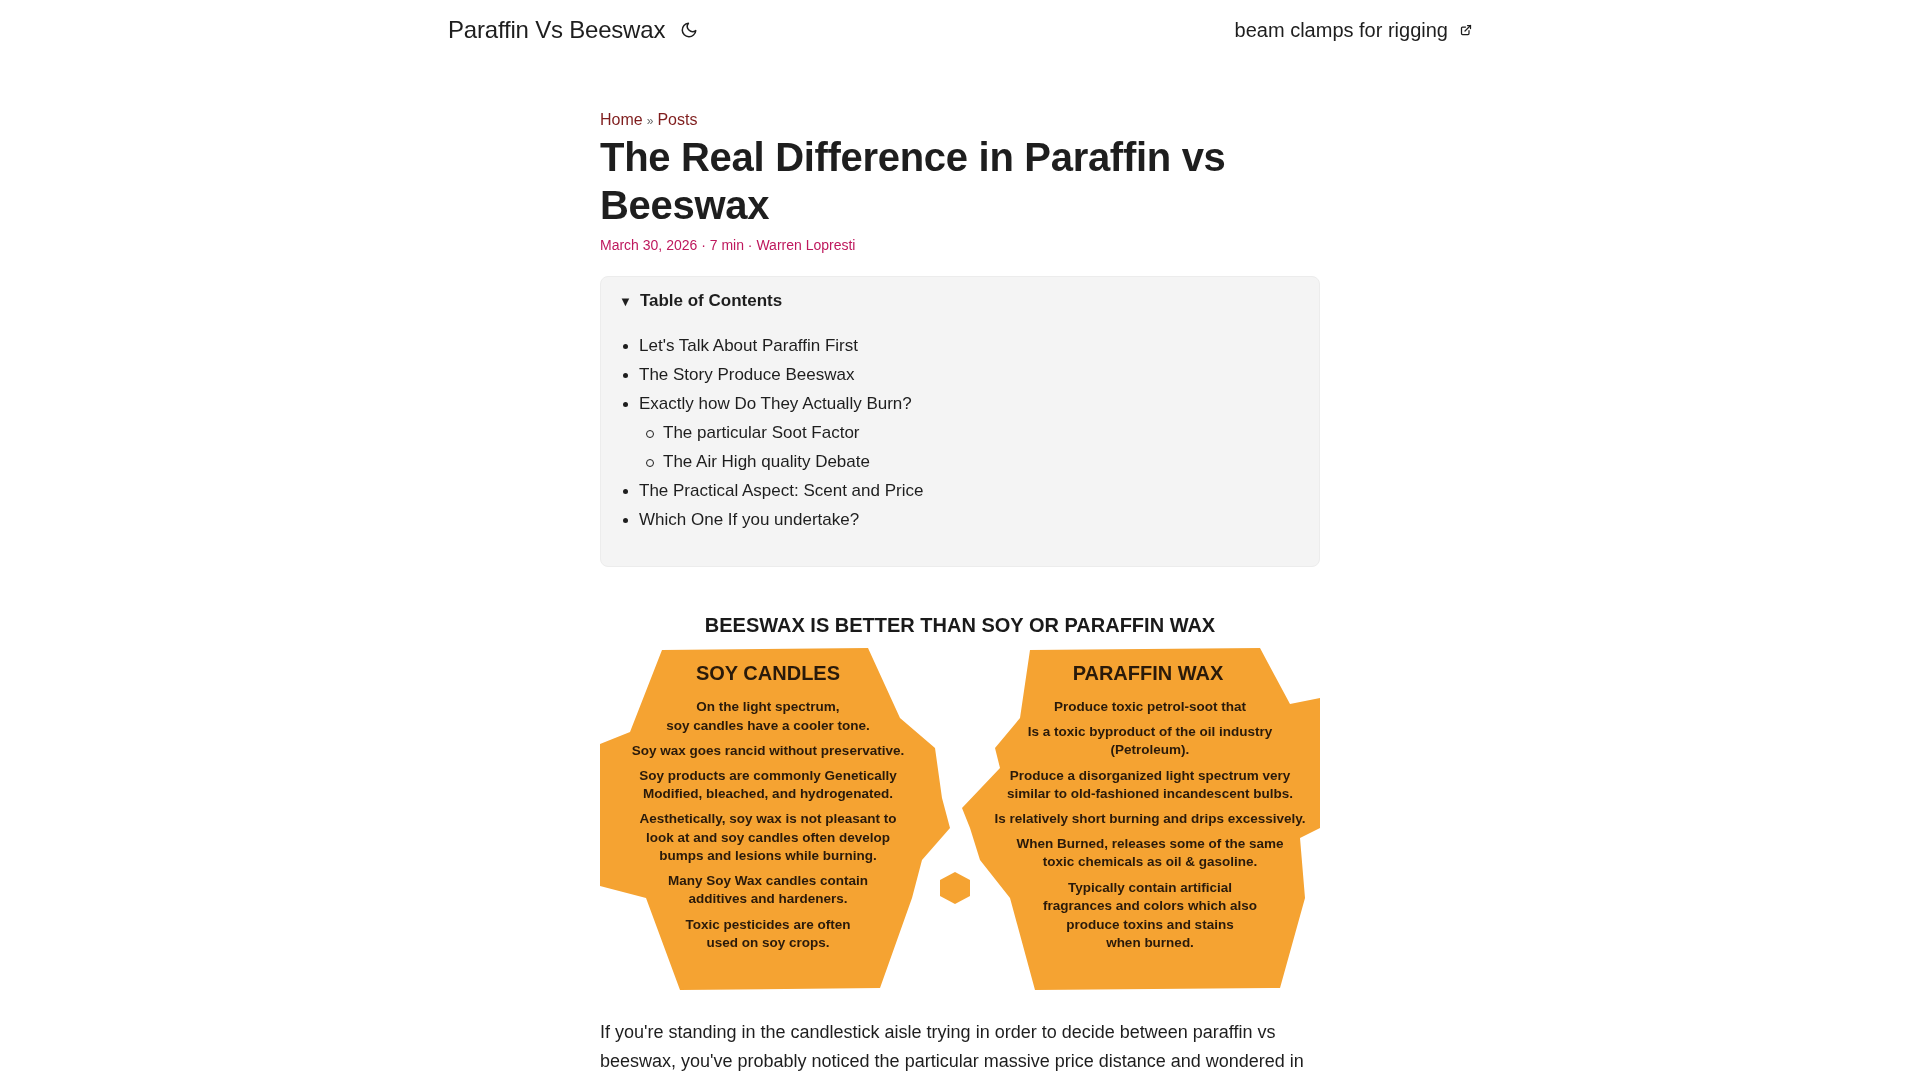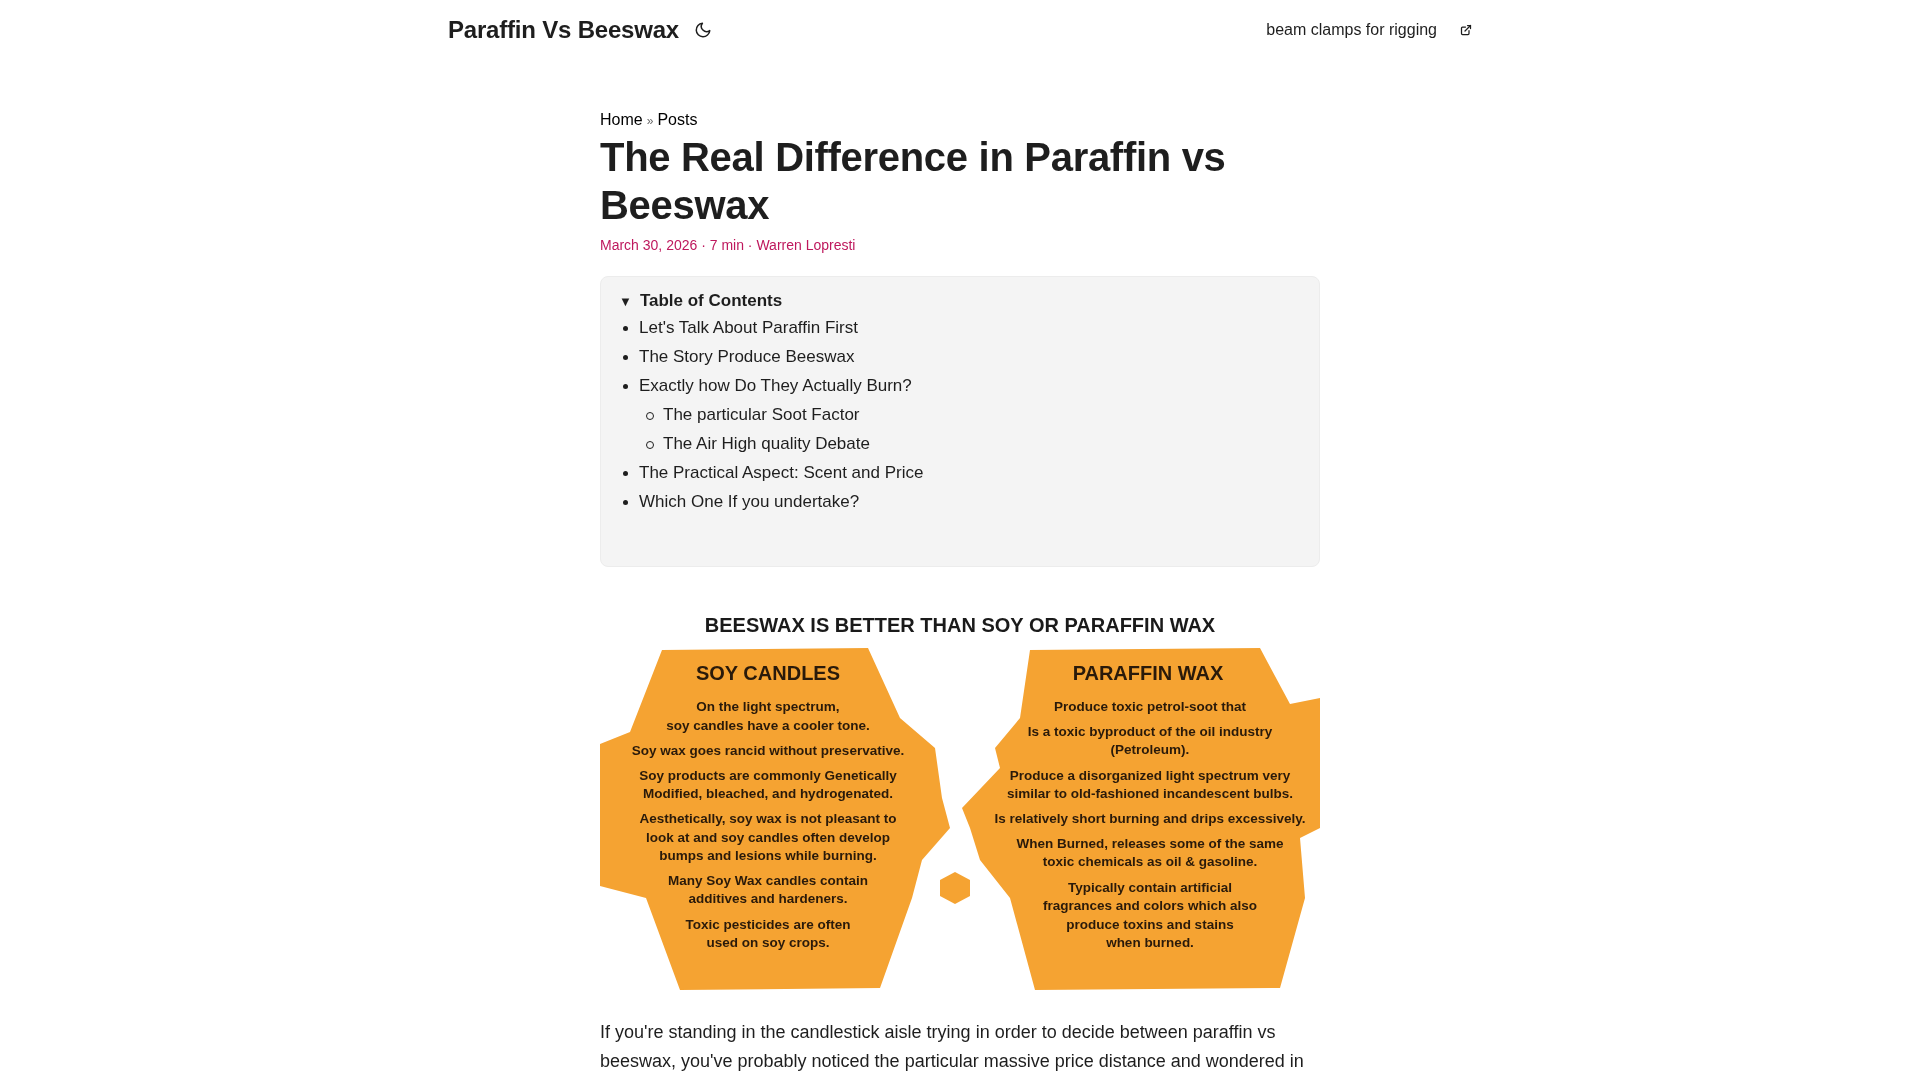--- a/index.html
+++ b/index.html
@@ -7,36 +7,36 @@
       width: 1920px; height: 1080px; overflow: hidden;
       background: #ffffff; color: #1f1f1f;
       font-family: "Liberation Sans", "DejaVu Sans", sans-serif;
     }
     .nav {
       position: absolute; left: 448px; top: 0; width: 1024px; height: 60px;
       display: flex; align-items: center; justify-content: space-between;
     }
     .logo-wrap { display: flex; align-items: center; gap: 14px; }
     .logo {
-      font-size: 24px; font-weight: 700; color: #1e1e1e; text-decoration: none;
+      font-size: 24px; font-weight: 400; color: #1e1e1e; text-decoration: none;
       letter-spacing: -0.2px;
     }
     .theme-toggle { width: 20px; height: 20px; display: flex; align-items: center; justify-content: center; cursor: pointer; }
     .menu-link {
-      display: flex; align-items: center; gap: 23px;
-      font-size: 16px; color: #1e1e1e; text-decoration: none;
+      display: flex; align-items: center; gap: 12px;
+      font-size: 20px; color: #1e1e1e; text-decoration: none;
     }
     .main {
       position: absolute; left: 600px; top: 0; width: 720px;
     }
     .breadcrumbs {
       position: absolute; top: 111px; left: 0;
       font-size: 16px; color: #1e1e1e; white-space: nowrap;
     }
-    .breadcrumbs a { color: #000000; text-decoration: none; }
+    .breadcrumbs a { color: #7f1d1d; text-decoration: none; }
     .breadcrumbs .sep { font-size: 12px; color: #6b6b6b; margin: 0 4px; }
     .post-title {
       position: absolute; top: 133px; left: 0; width: 720px;
       font-size: 40px; font-weight: 700; line-height: 48px; color: #1e1e1e;
       letter-spacing: -0.3px;
     }
     .post-meta {
       position: absolute; top: 237px; left: 0;
       font-size: 14px; color: #be185d; white-space: nowrap;
     }
@@ -44,21 +44,21 @@
       position: absolute; top: 276px; left: 0; width: 720px; height: 291px;
       background: #f4f4f4; border: 1px solid #ececec; border-radius: 8px;
       padding: 12px 18px;
     }
     .toc-summary {
       display: flex; align-items: center; gap: 8px;
       font-size: 17px; font-weight: 700; color: #1e1e1e; cursor: pointer;
       height: 24px;
     }
     .toc-summary .tri { font-size: 13px; }
-    .toc ul { list-style: none; margin-top: 0; }
+    .toc ul { list-style: none; margin-top: 18px; }
     .toc li.lvl1 {
       position: relative; padding-left: 20px; font-size: 17px; line-height: 29px; color: #1e1e1e;
     }
     .toc li.lvl1::before {
       content: ""; position: absolute; left: 4px; top: 13px;
       width: 5px; height: 5px; border-radius: 50%; background: #1e1e1e;
     }
     .toc li.lvl2 {
       position: relative; padding-left: 44px; font-size: 17px; line-height: 29px; color: #1e1e1e;
     }

